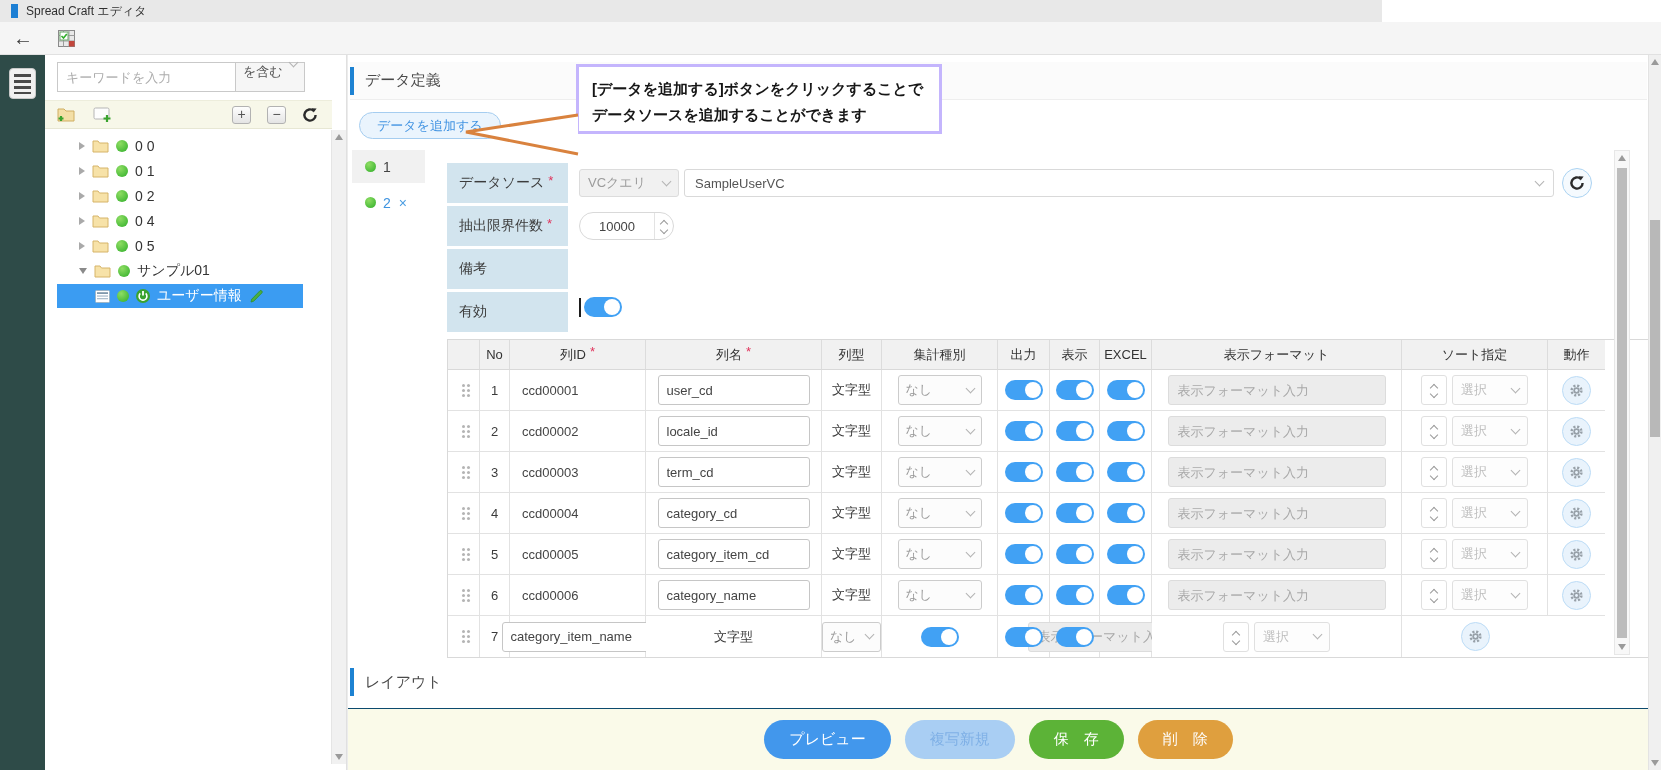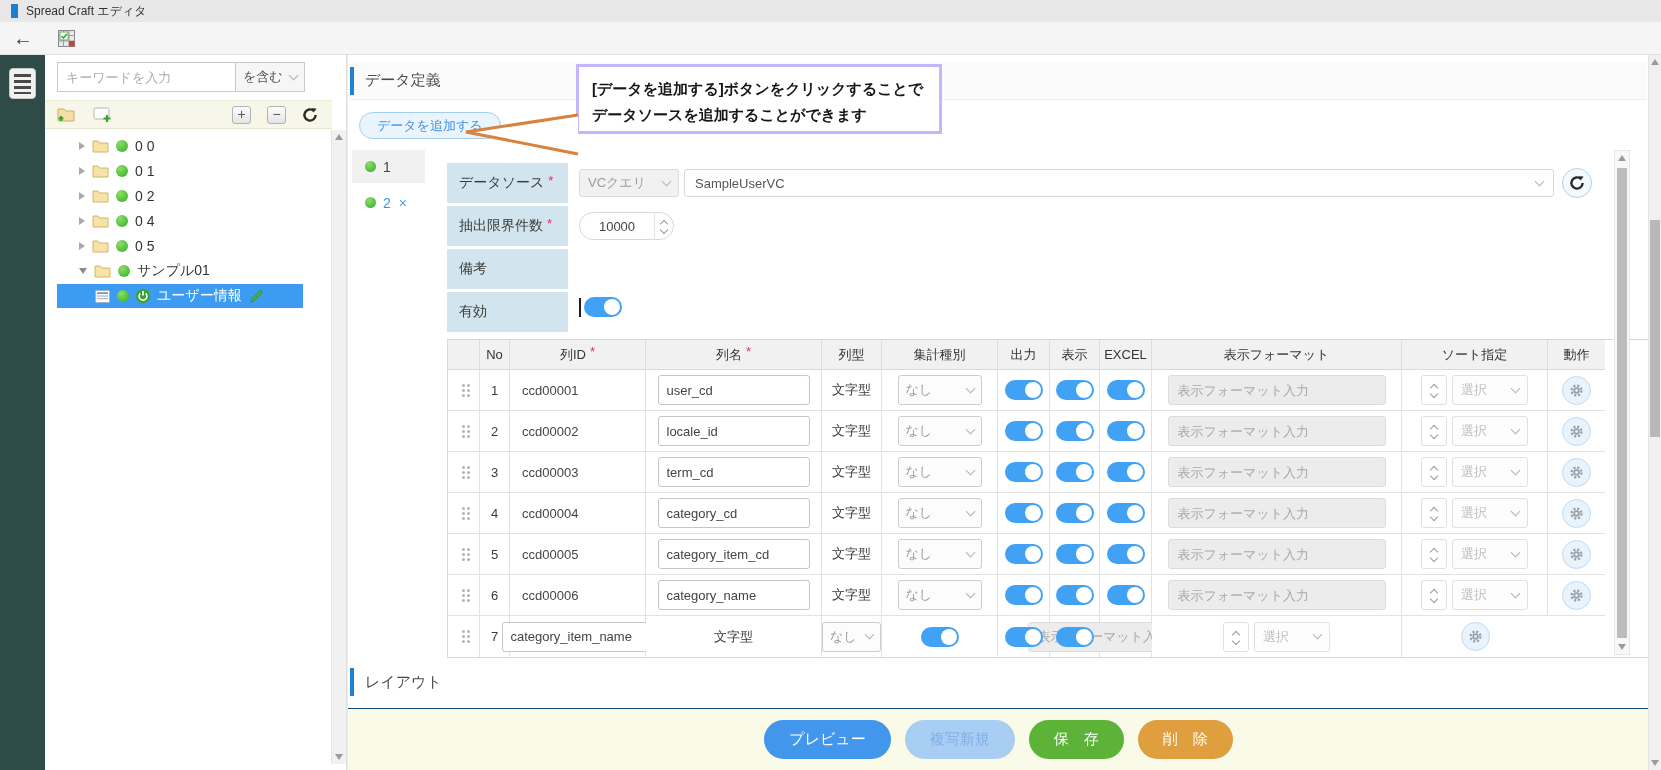--- a/index.html
+++ b/index.html
@@ -1,39 +1,39 @@
 <!DOCTYPE html>
 <html><head>
 <meta charset="utf-8">
 <style>
   html,body{margin:0;padding:0;}
   body{width:1661px;height:770px;position:relative;overflow:hidden;background:#fff;
        font-family:"Liberation Sans","DejaVu Sans",sans-serif;-webkit-font-smoothing:antialiased;}
   *{box-sizing:border-box;}
 
   
-  .titlebar{position:absolute;left:0;top:0;width:1661px;height:22px;background:#e8e8e8;display:flex;align-items:center;}
+  .titlebar{position:absolute;left:0;top:0;width:1382px;height:22px;background:#e8e8e8;display:flex;align-items:center;}
   .appicon{width:7px;height:14px;background:#1d7fd4;margin-left:11px;}
   .apptitle{font-size:12px;color:#2f2f2f;margin-left:8px;}
   .menubar{position:absolute;left:0;top:22px;width:1661px;height:33px;background:#f5f5f5;border-bottom:1px solid #e1e1e1;display:flex;align-items:center;}
   .backarrow{font-size:20px;font-weight:bold;color:#3a3a3a;margin-left:13px;line-height:1;}
   .sheeticon{margin-left:25px;display:inline-flex;}
 
   
   .leftstrip{position:absolute;left:0;top:55px;width:45px;height:715px;background:#2e4b48;}
   .hamburger{position:absolute;left:9px;top:13px;width:27px;height:31px;background:#f1f1f1;border-radius:4px;border:1px solid #c9c9c9;}
   .hamburger::before{content:"";position:absolute;left:4px;right:4px;top:5px;bottom:4px;
     background:repeating-linear-gradient(to bottom,#4a4a4a 0 3px,transparent 3px 6px);}
 
   
   .sidebar{position:absolute;left:45px;top:55px;width:302px;height:715px;background:#fff;border-right:1px solid #e0e0e0;}
   .search-row{position:absolute;left:12px;top:7px;display:flex;}
   .search-input{width:178px;height:30px;border:1px solid #c9c9c9;border-right:none;padding:0 8px;font-size:13px;color:#444;outline:none;background:#fff;}
   .search-input::placeholder{color:#adadad;}
-  .match-select{width:70px;height:30px;border:1px solid #c9c9c9;background:#f6f6f6;color:#555;font-size:13px;display:flex;align-items:center;padding:0 7px;}
+  .match-select{width:70px;height:30px;border:1px solid #c9c9c9;background:#f6f6f6;color:#555;font-size:13px;display:flex;align-items:flex-start;padding:0 7px;}
   .chev{width:7px;height:7px;border-right:1.5px solid #b3b3b3;border-bottom:1.5px solid #b3b3b3;transform:rotate(45deg);margin-left:auto;margin-top:-4px;flex:none;}
   .tree-toolbar{position:absolute;left:0;top:45px;width:287px;height:29px;background:#f7f7e9;border-bottom:1px solid #e7e7d4;border-top:1px solid #ededdc;display:flex;align-items:center;}
   .tt-ic{display:inline-flex;margin-left:12px;}
   .tt-sp{margin-left:auto;}
   .sq-btn{width:19px;height:18px;border:1px solid #b2b2b2;border-radius:3px;background:linear-gradient(#fefefe,#e4e4e4);color:#555;
     font-size:14px;line-height:15px;text-align:center;margin-right:16px;}
   .refresh-dark{margin-right:14px;display:inline-flex;}
   .tree{position:absolute;left:0;top:79px;width:287px;}
   .tnode{height:24px;margin-bottom:1px;display:flex;align-items:center;padding-left:34px;font-size:14px;color:#333;}
   .tnode .sp{margin-right:7px;flex:none;display:inline-flex;}

